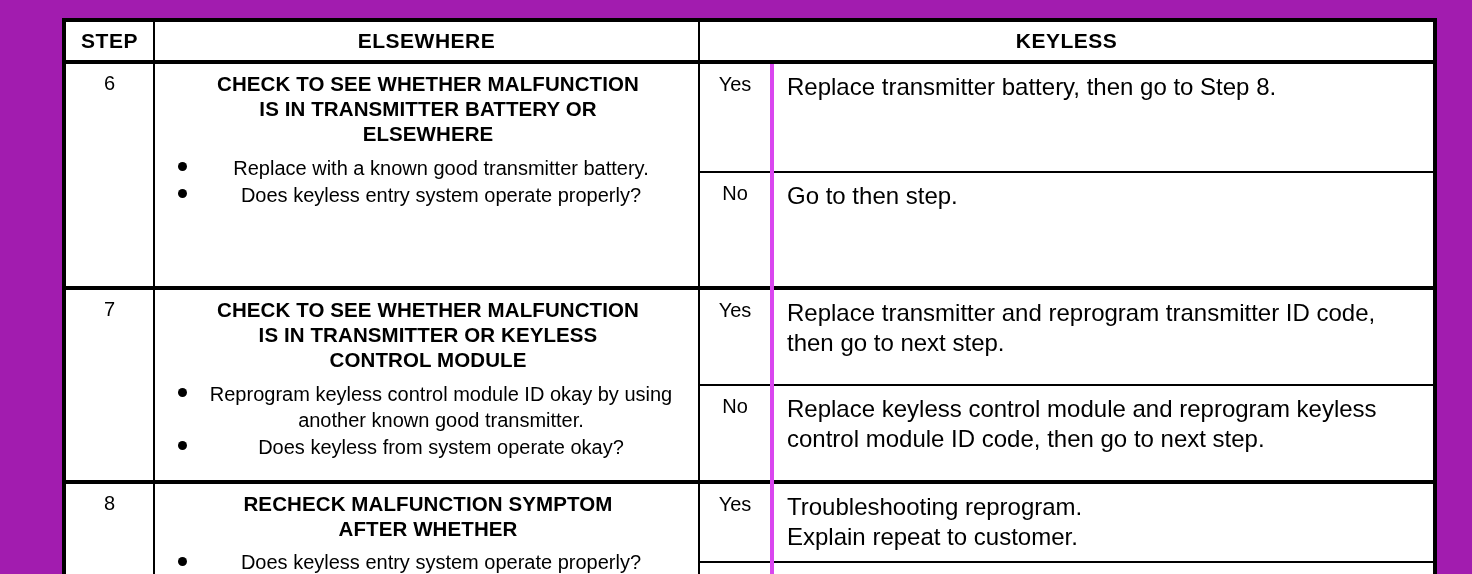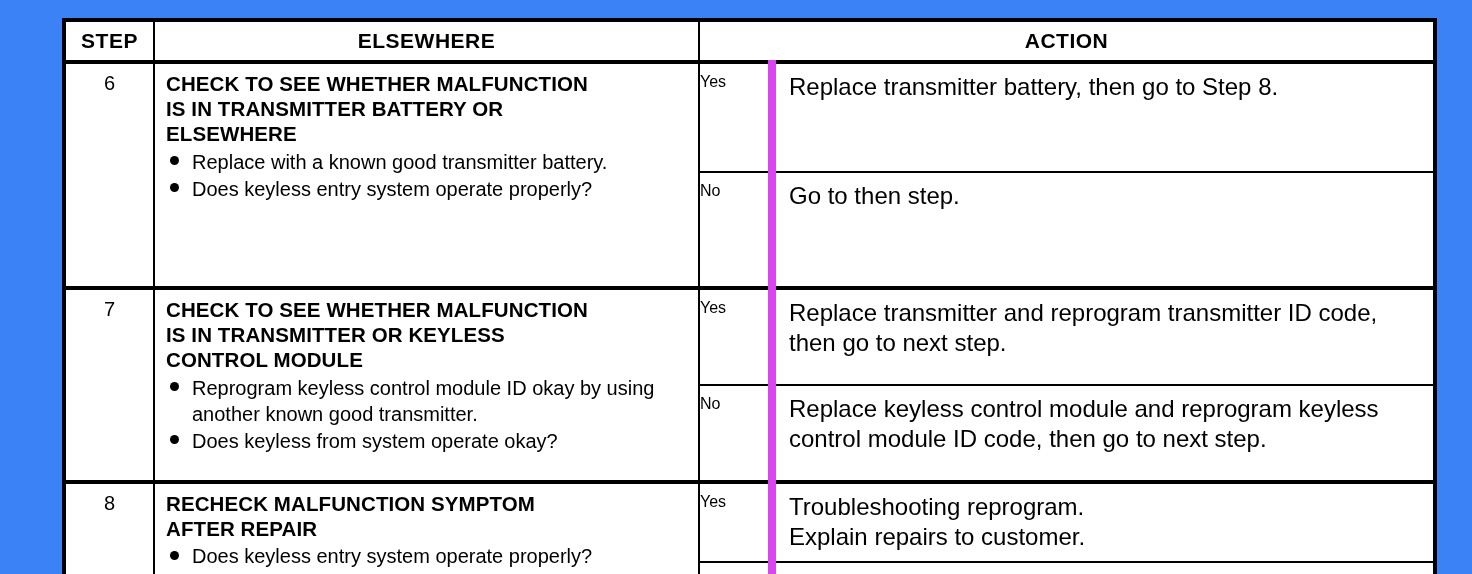--- a/index.html
+++ b/index.html
@@ -13,21 +13,21 @@
     overflow: hidden;
     font-family: "Liberation Sans", sans-serif;
     color: #000000;
     -webkit-font-smoothing: none;
   }
 
   .page {
     position: relative;
     width: 1472px;
     height: 574px;
-    background: #3b82f6;
+    background: #a21caf;
   }
 
   
   table.dtc {
     position: absolute;
     left: 62px;
     top: 18px;
     width: 1371px;
     border-collapse: collapse;
     table-layout: fixed;
@@ -75,25 +75,25 @@
     padding-top: 8px;
     border-right: 2px solid #000;
   }
 
   .insp-cell {
     border-right: 2px solid #000;
     padding: 7px 8px 8px 11px;
   }
 
   .yn-cell {
-    text-align: left;
+    text-align: center;
     vertical-align: top;
-    font-size: 16px;
+    font-size: 20px;
     padding-top: 9px;
-    border-right: 8px solid #d946ef;
+    border-right: 4px solid #d946ef;
   }
 
   .act-cell {
     padding: 8px 10px 8px 13px;
     font-size: 24px;
     line-height: 1.27;
   }
 
   
   .row-sep-heavy > td { border-top: 4px solid #000; }
@@ -101,26 +101,28 @@
   .row-sep-thin > td  { border-top: 2px solid #000; }
 
   
   .insp-title {
     font-weight: bold;
     font-size: 20.5px;
     line-height: 1.23;
     letter-spacing: 0.1px;
     margin: 0 0 2px 0;
     white-space: pre-line;
+    text-align: center;
   }
 
   ul.insp-list {
     list-style: none;
-    margin: 0;
+    margin: 8px;
     padding: 0;
+    text-align: center;
   }
   ul.insp-list li {
     position: relative;
     padding-left: 26px;
     font-size: 20px;
     line-height: 1.3;
     margin-top: 1px;
   }
   ul.insp-list li .bullet {
     position: absolute;
@@ -147,21 +149,21 @@
       <col class="c-step">
       <col class="c-insp">
       <col class="c-yn">
       <col class="c-act">
     </colgroup>
     <tbody>
 
       <tr>
         <td class="hdr-cell hdr-step">STEP</td>
         <td class="hdr-cell hdr-insp">ELSEWHERE</td>
-        <td class="hdr-cell hdr-act" colspan="2">ACTION</td>
+        <td class="hdr-cell hdr-act" colspan="2">KEYLESS</td>
       </tr>
 
       <tr class="row-sep-heavy">
         <td class="step-cell" rowspan="2">6</td>
         <td class="insp-cell" rowspan="2">
           <div class="insp-title">CHECK TO SEE WHETHER MALFUNCTION
 IS IN TRANSMITTER BATTERY OR
 ELSEWHERE</div>
           <ul class="insp-list">
             <li>
@@ -212,32 +214,32 @@
         <td class="yn-cell" style="height:85px;">No</td>
         <td class="act-cell">
           <span class="act-line">Replace keyless control module and reprogram keyless control module ID code, then go to next step.</span>
         </td>
       </tr>
 
       <tr class="row-sep-heavy">
         <td class="step-cell" rowspan="2">8</td>
         <td class="insp-cell" rowspan="2">
           <div class="insp-title">RECHECK MALFUNCTION SYMPTOM
-AFTER REPAIR</div>
+AFTER WHETHER</div>
           <ul class="insp-list">
             <li>
               <span class="bullet"></span>
               <span>Does keyless entry system operate properly?</span>
             </li>
           </ul>
         </td>
         <td class="yn-cell" style="height:60px;">Yes</td>
         <td class="act-cell">
           <span class="act-line">Troubleshooting reprogram.</span>
-          <span class="act-line">Explain repairs to customer.</span>
+          <span class="act-line">Explain repeat to customer.</span>
         </td>
       </tr>
       <tr class="row-sep-thin">
         <td class="yn-cell" style="height:62px;">No</td>
         <td class="act-cell">
           <span class="act-line">Recheck malfunction symptoms, then repeat from Step 1 if malfunction reoccurs.</span>
         </td>
       </tr>
 
     </tbody>

